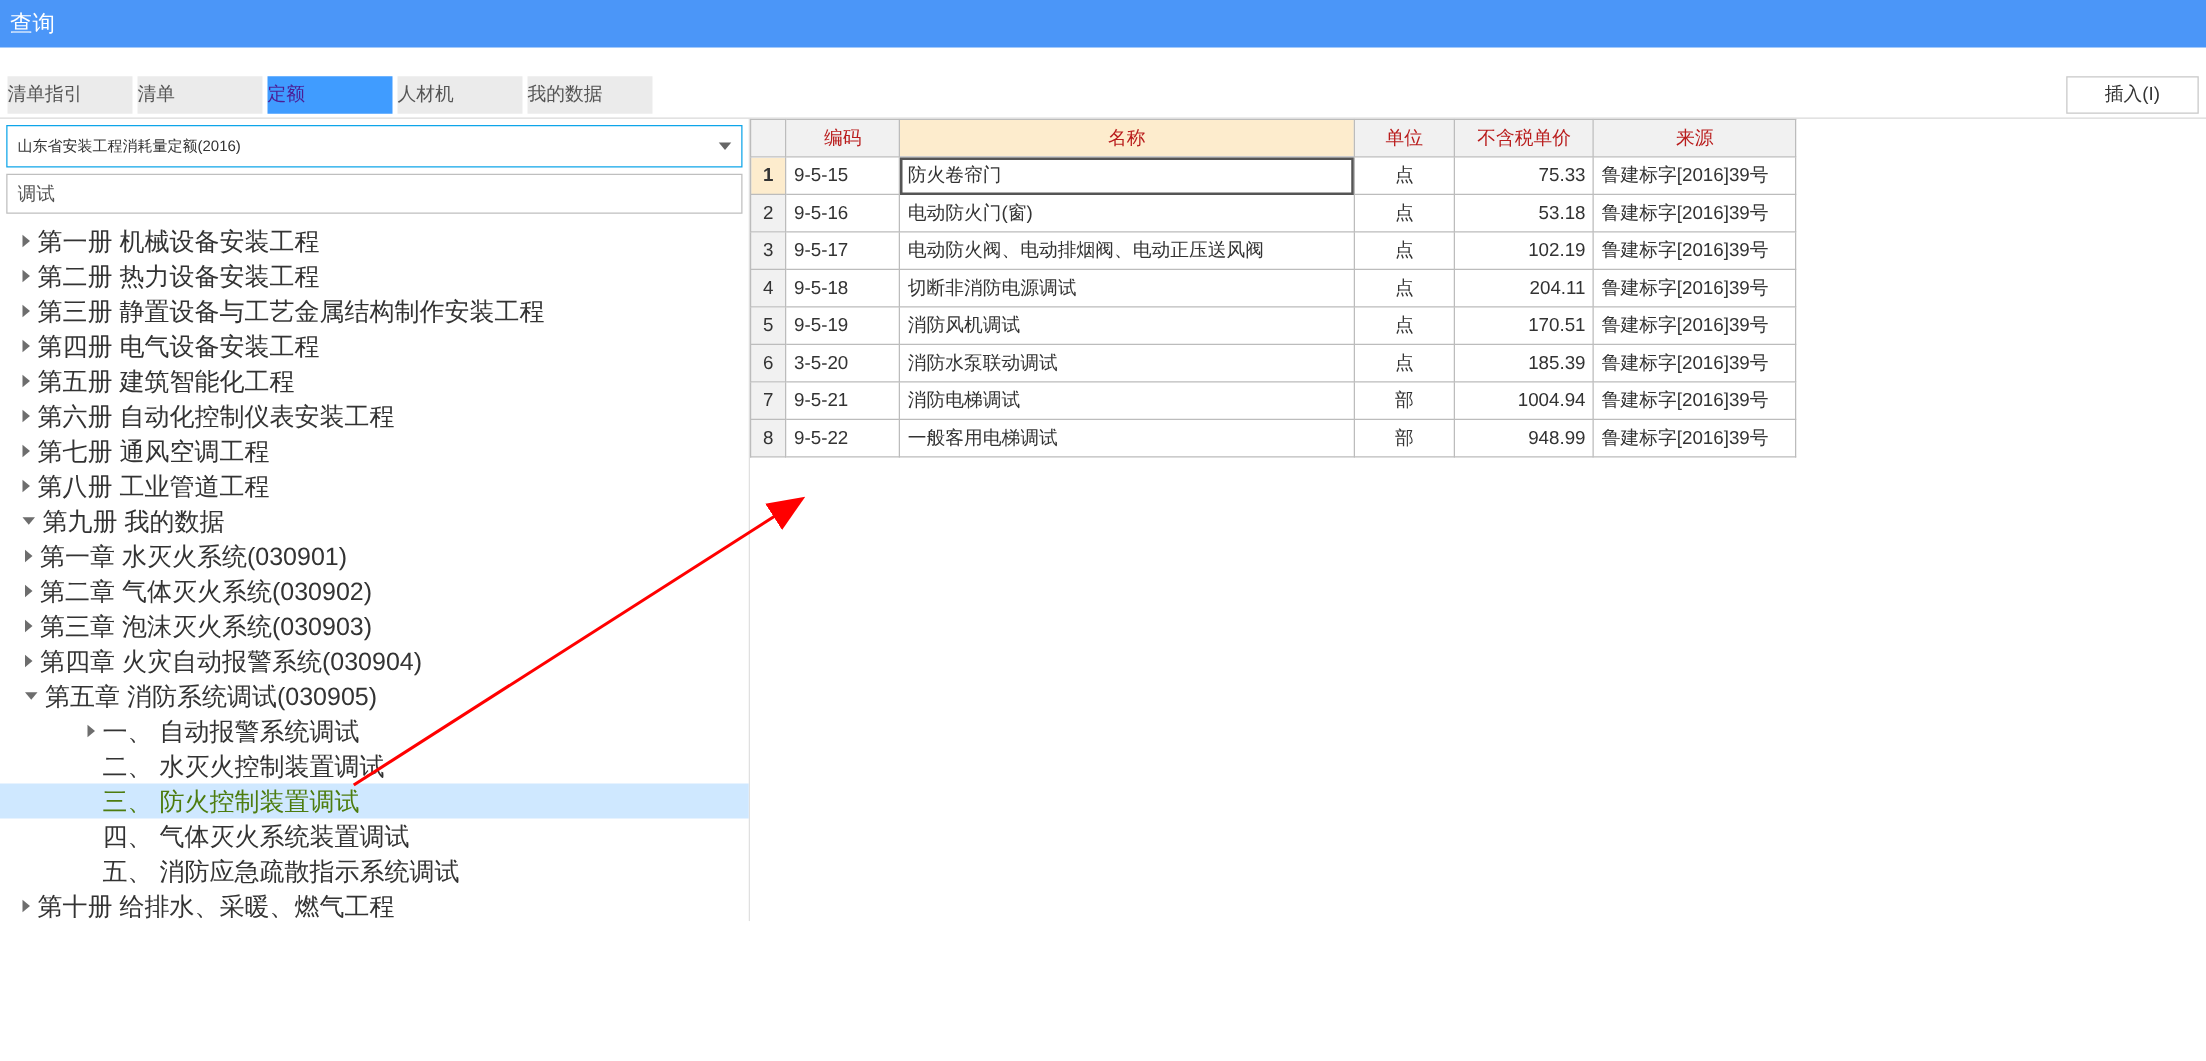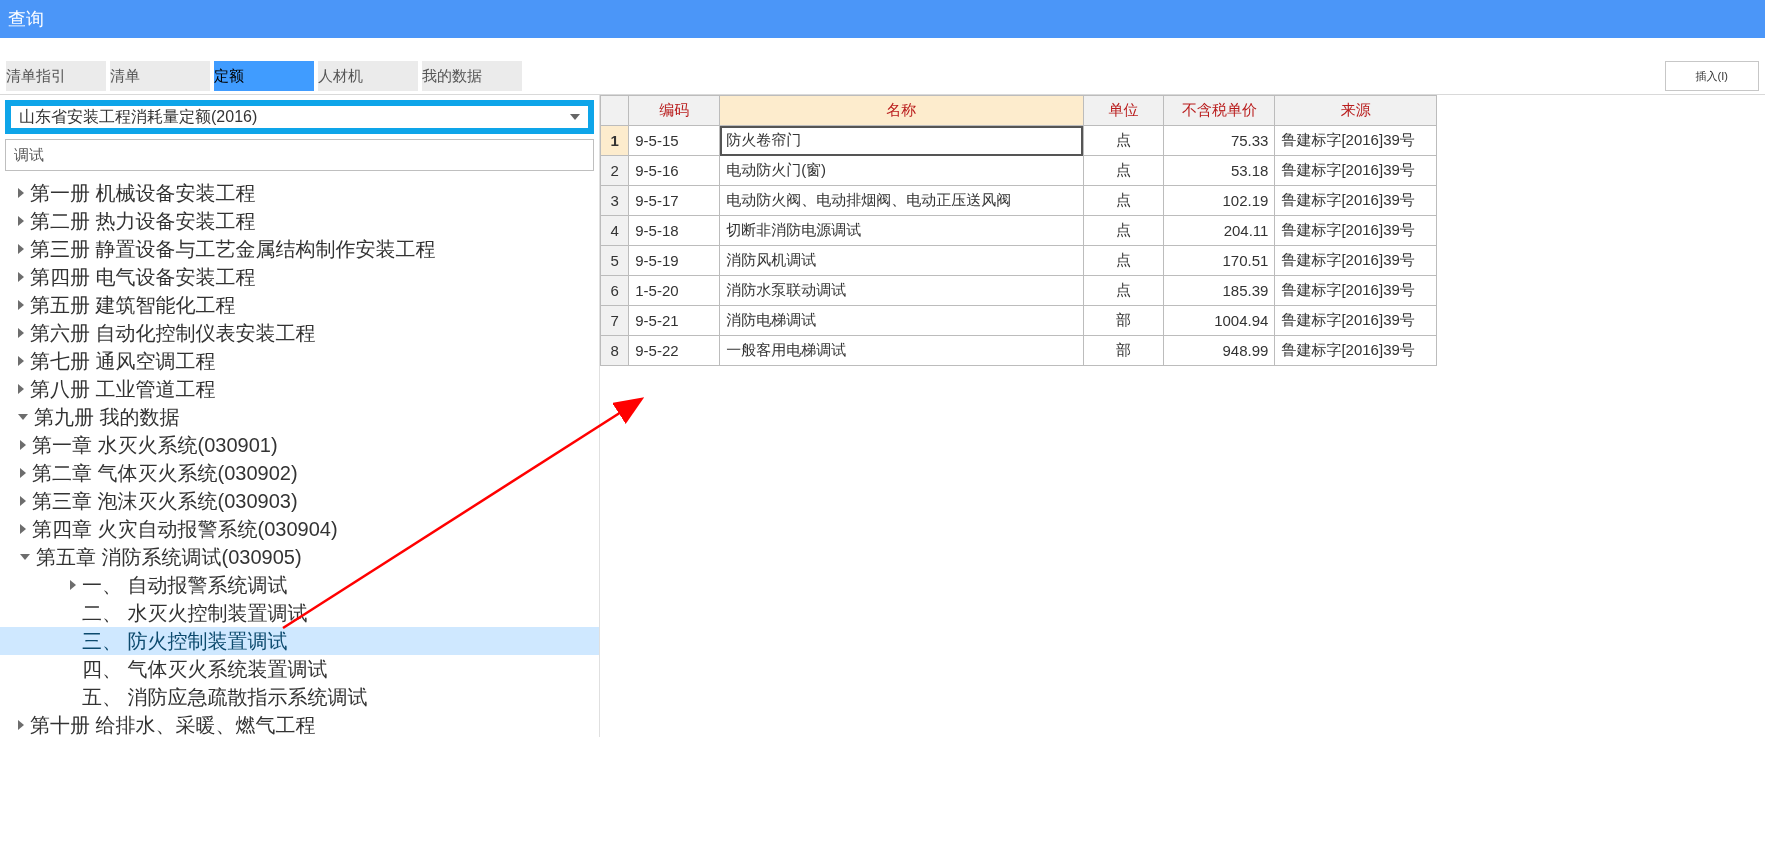--- a/index.html
+++ b/index.html
@@ -31,50 +31,50 @@
     line-height: 30px;
     text-align: left;
     background: #ebebeb;
     color: #555;
     margin-right: 4px;
     cursor: pointer;
     font-size: 15px;
   }
   .tab.active {
     background: #409cff;
-    color: #000000;
+    color: #4c1d95;
   }
   .toolbar-right { margin-left: auto; }
   .insert-btn {
     height: 30px;
     line-height: 28px;
     padding: 0 30px;
     border: 1px solid #c7c7c7;
     background: #fff;
     cursor: pointer;
     color: #333;
-    font-size: 11px;
+    font-size: 15px;
   }
   .main {
     display: flex;
     border-top: 1px solid #d9d9d9;
   }
   .left-panel {
     width: 600px;
     flex: none;
     border-right: 1px solid #e0e0e0;
   }
   .dataset-select {
     margin: 5px;
     height: 34px;
-    border: 6px solid #0ea5e9;
+    border: 1px solid #0ea5e9;
     display: flex;
     align-items: center;
     padding: 4px 8px;
-    font-size: 16px;
+    font-size: 12px;
     color: #333;
     cursor: pointer;
     position: relative;
   }
   .dataset-select .caret {
     margin-left: auto;
     border-left: 5px solid transparent;
     border-right: 5px solid transparent;
     border-top: 6px solid #666;
   }
@@ -115,21 +115,21 @@
     border-left: 5px solid transparent;
     border-right: 5px solid transparent;
     border-top: 6px solid #6d6d6d;
   }
   .tri.none { width: 6px; height: 6px; }
   .depth-0 { padding-left: 18px; }
   .depth-1 { padding-left: 20px; }
   .depth-2 { padding-left: 70px; }
   .tree-row.selected {
     background: #cfe8ff;
-    color: #0c4a6e;
+    color: #4d7c0f;
   }
   
   .right-panel {
     flex: 1;
     position: relative;
     overflow: auto;
     padding-bottom: 20px;
   }
   .grid {
     border-collapse: collapse;
@@ -333,21 +333,21 @@
           <tr>
             <td class="rownum">5</td>
             <td class="code">9-5-19</td>
             <td class="name">消防风机调试</td>
             <td class="unit">点</td>
             <td class="price">170.51</td>
             <td class="source">鲁建标字[2016]39号</td>
           </tr>
           <tr>
             <td class="rownum">6</td>
-            <td class="code">1-5-20</td>
+            <td class="code">3-5-20</td>
             <td class="name">消防水泵联动调试</td>
             <td class="unit">点</td>
             <td class="price">185.39</td>
             <td class="source">鲁建标字[2016]39号</td>
           </tr>
           <tr>
             <td class="rownum">7</td>
             <td class="code">9-5-21</td>
             <td class="name">消防电梯调试</td>
             <td class="unit">部</td>

